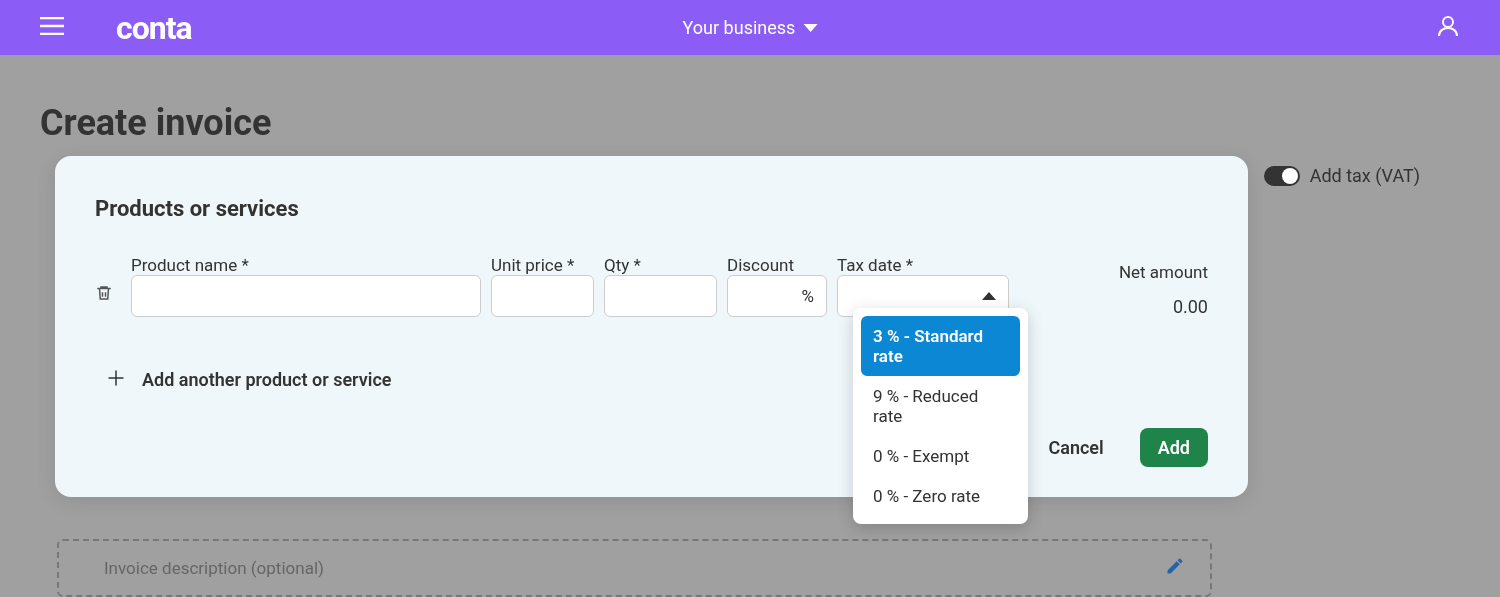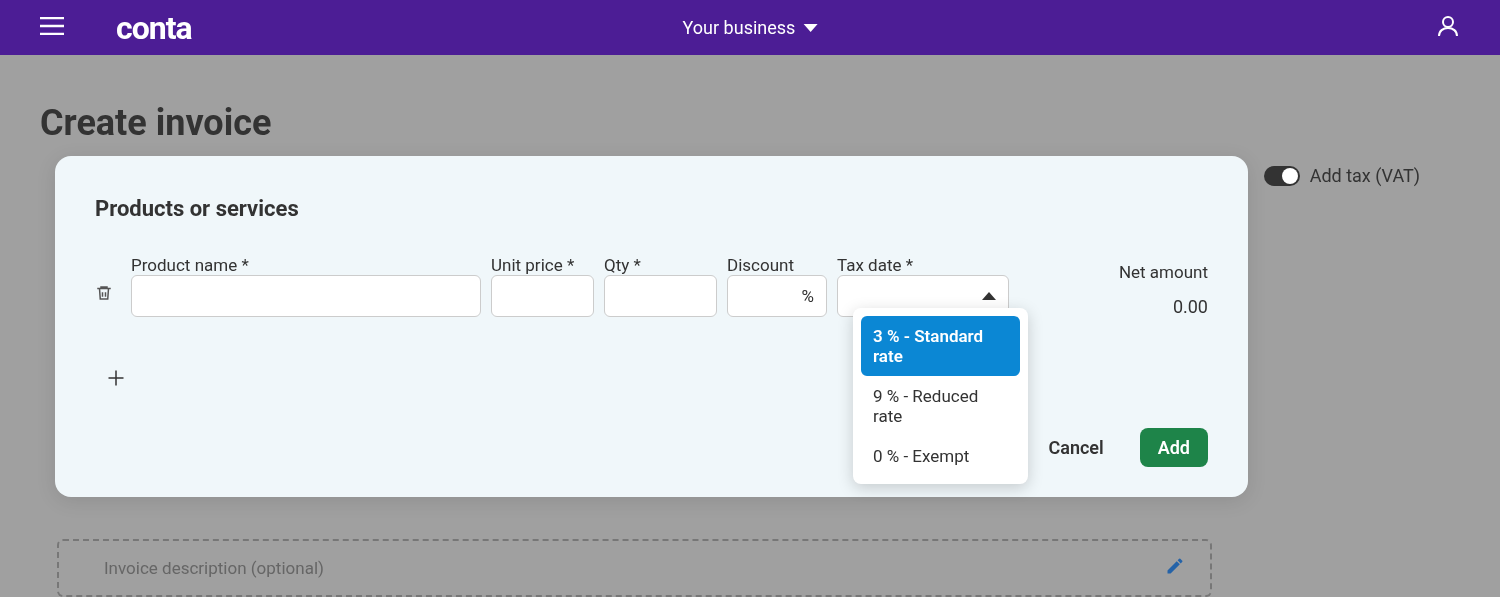--- a/index.html
+++ b/index.html
@@ -9,21 +9,21 @@
       font-family: -apple-system, BlinkMacSystemFont, "Segoe UI", Roboto, "Helvetica Neue", Arial, sans-serif;
     }
     body {
       background: #a0a0a0;
       width: 1500px;
       height: 597px;
       overflow: hidden;
       position: relative;
     }
     .header {
-      background: #4c1d95;
+      background: #8b5cf6;
       height: 55px;
       display: flex;
       align-items: center;
       justify-content: space-between;
       padding: 0 40px 0 40px;
       position: relative;
       z-index: 1;
     }
     .header-left {
       display: flex;
@@ -408,25 +408,27 @@
       <span class="net-value">0.00</span>
     </div>
   </div>
 
   <div class="add-another">
     <span class="plus-icon">
       <svg width="18" height="18" viewBox="0 0 24 24" stroke="#333" stroke-width="2">
           <path d="M12 2v20M2 12h20"></path>
         </svg>
     </span>
+    <span class="add-another-text">Add another product or service</span>
   </div>
 
   <div class="modal-footer">
     <button class="cancel-btn">Cancel</button>
     <button class="add-btn">Add</button>
   </div>
 </div>
 
 <div class="dropdown">
   <div class="dropdown-item selected">3 % - Standard rate</div>
   <div class="dropdown-item">9 % - Reduced rate</div>
   <div class="dropdown-item">0 % - Exempt</div>
+  <div class="dropdown-item">0 % - Zero rate</div>
 </div>
 
 </body></html>

